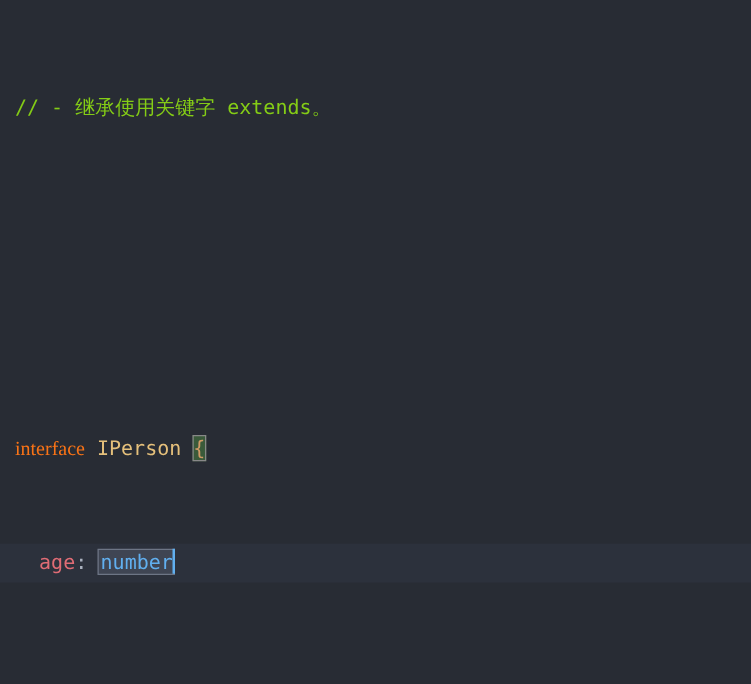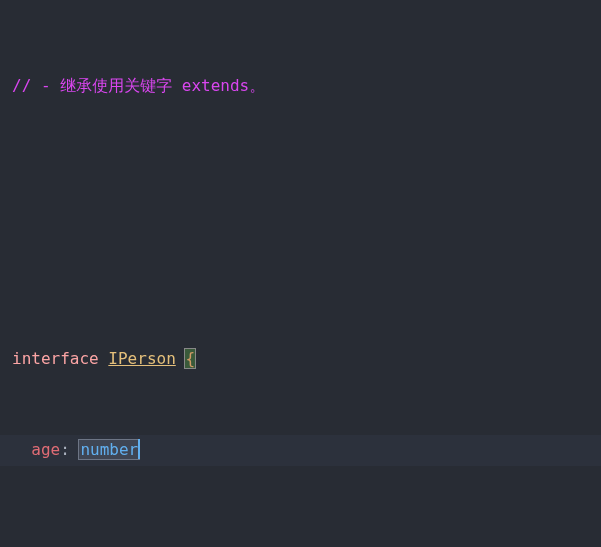--- a/index.html
+++ b/index.html
@@ -25,23 +25,23 @@
       flex: 1;
       white-space: pre;
     }
     .line {
       height: 30.4px;
       padding-left: 12px;
     }
     .line.current {
       background: #2c313c;
     }
-    .comment { color: #d946ef; font-style: normal; }
-    .keyword { color: #fca5a5; }
-    .type { color: #e5c07b; text-decoration: underline; }
+    .comment { color: #84cc16; font-style: normal; }
+    .keyword { color: #f97316; font-family: Liberation Serif, serif; }
+    .type { color: #e5c07b; }
     .punct { color: #abb2bf; }
     .brace { color: #d19a66; }
     .prop { color: #e06c75; }
     .typename { color: #61afef; }
     .bracket-match {
       background: #3a5a3a;
       border: 1px solid #888;
       margin: -1px;
     }
     .highlight-word {

